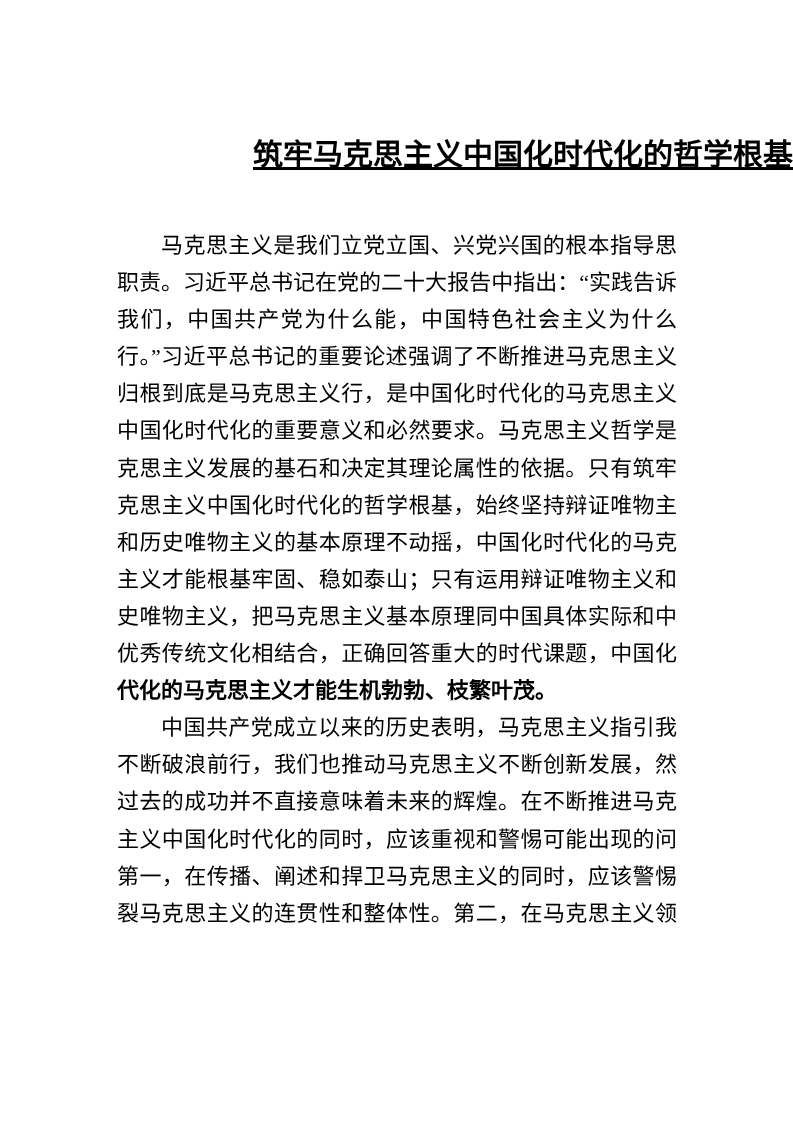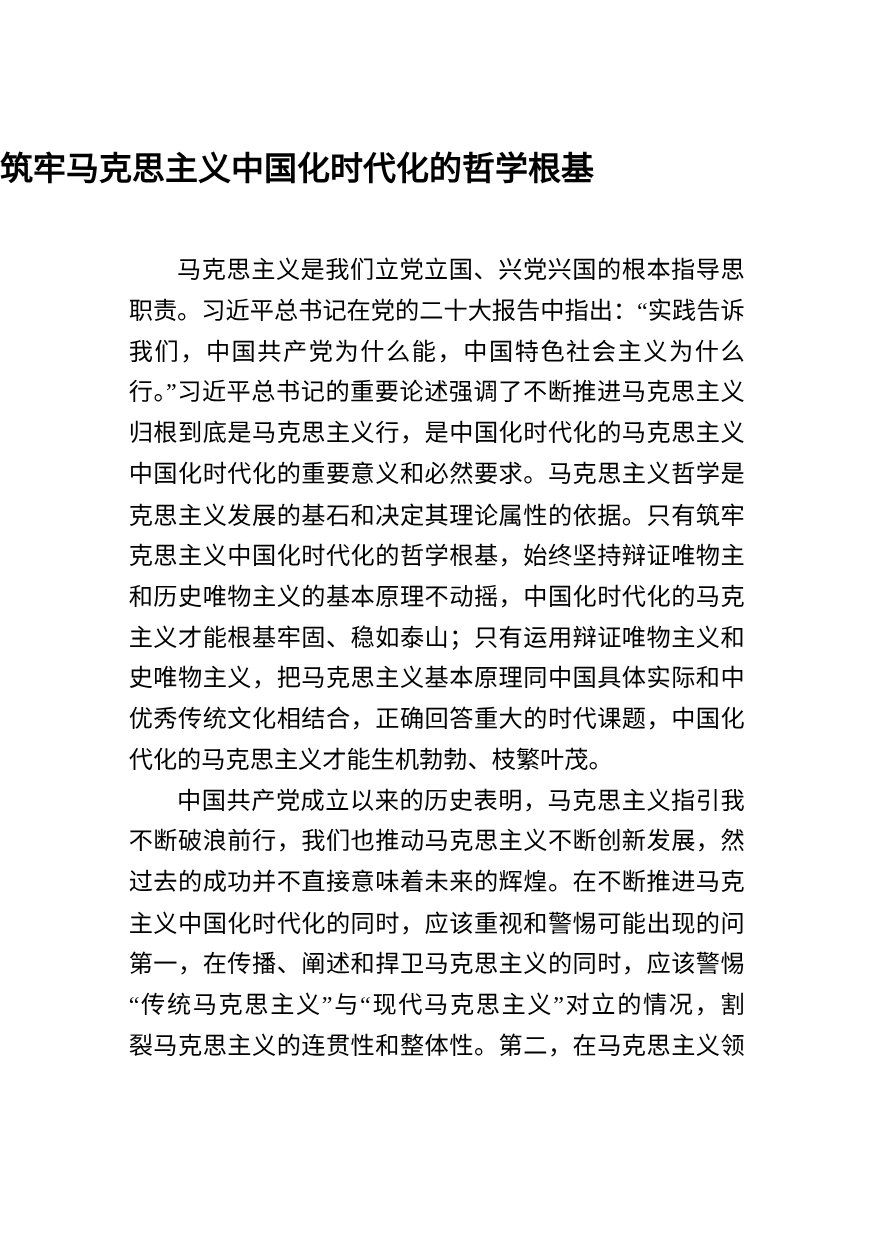--- a/index.html
+++ b/index.html
@@ -15,27 +15,28 @@
     overflow: hidden;
     font-family: "Liberation Serif", serif;
     color: #000000;
   }
   .doc-title {
     position: absolute;
     top: 134px;
     left: 0;
     width: 793px;
     margin: 0;
-    text-align: left;
+    text-align: right;
     font-family: "Liberation Sans", sans-serif;
     font-weight: 700;
     font-size: 30px;
     line-height: 42px;
     letter-spacing: 0px;
     color: #000000;
+    text-decoration: underline;
   }
   .doc-body {
     position: absolute;
     top: 227px;
     left: 117px;
     width: 560px;
   }
   .line {
     font-size: 22px;
     line-height: 37.1px;
@@ -46,20 +47,21 @@
     white-space: normal;
     overflow: hidden;
     color: #000000;
   }
   .line.indent {
     text-indent: 44px;
   }
   .line.no-stretch {
     text-align: center;
     text-align-last: left;
+    font-weight: bold;
   }
 </style>
 </head>
 <body>
 
 <div class="page">
   <h1 class="doc-title">筑牢马克思主义中国化时代化的哲学根基</h1>
   <div class="doc-body" id="doc-body">
       <div class="line indent">马克思主义是我们立党立国、兴党兴国的根本指导思想，</div>
       <div class="line">职责。习近平总书记在党的二十大报告中指出：“实践告诉</div>
@@ -72,16 +74,15 @@
       <div class="line">和历史唯物主义的基本原理不动摇，中国化时代化的马克思</div>
       <div class="line">主义才能根基牢固、稳如泰山；只有运用辩证唯物主义和历</div>
       <div class="line">史唯物主义，把马克思主义基本原理同中国具体实际和中华</div>
       <div class="line">优秀传统文化相结合，正确回答重大的时代课题，中国化时</div>
       <div class="line no-stretch">代化的马克思主义才能生机勃勃、枝繁叶茂。</div>
       <div class="line indent">中国共产党成立以来的历史表明，马克思主义指引我们</div>
       <div class="line">不断破浪前行，我们也推动马克思主义不断创新发展，然而</div>
       <div class="line">过去的成功并不直接意味着未来的辉煌。在不断推进马克思</div>
       <div class="line">主义中国化时代化的同时，应该重视和警惕可能出现的问题：</div>
       <div class="line">第一，在传播、阐述和捍卫马克思主义的同时，应该警惕把</div>
-      <div class="line">“传统马克思主义”与“现代马克思主义”对立的情况，割</div>
       <div class="line">裂马克思主义的连贯性和整体性。第二，在马克思主义领域</div>
     </div>
 </div>
 
 </body></html>

